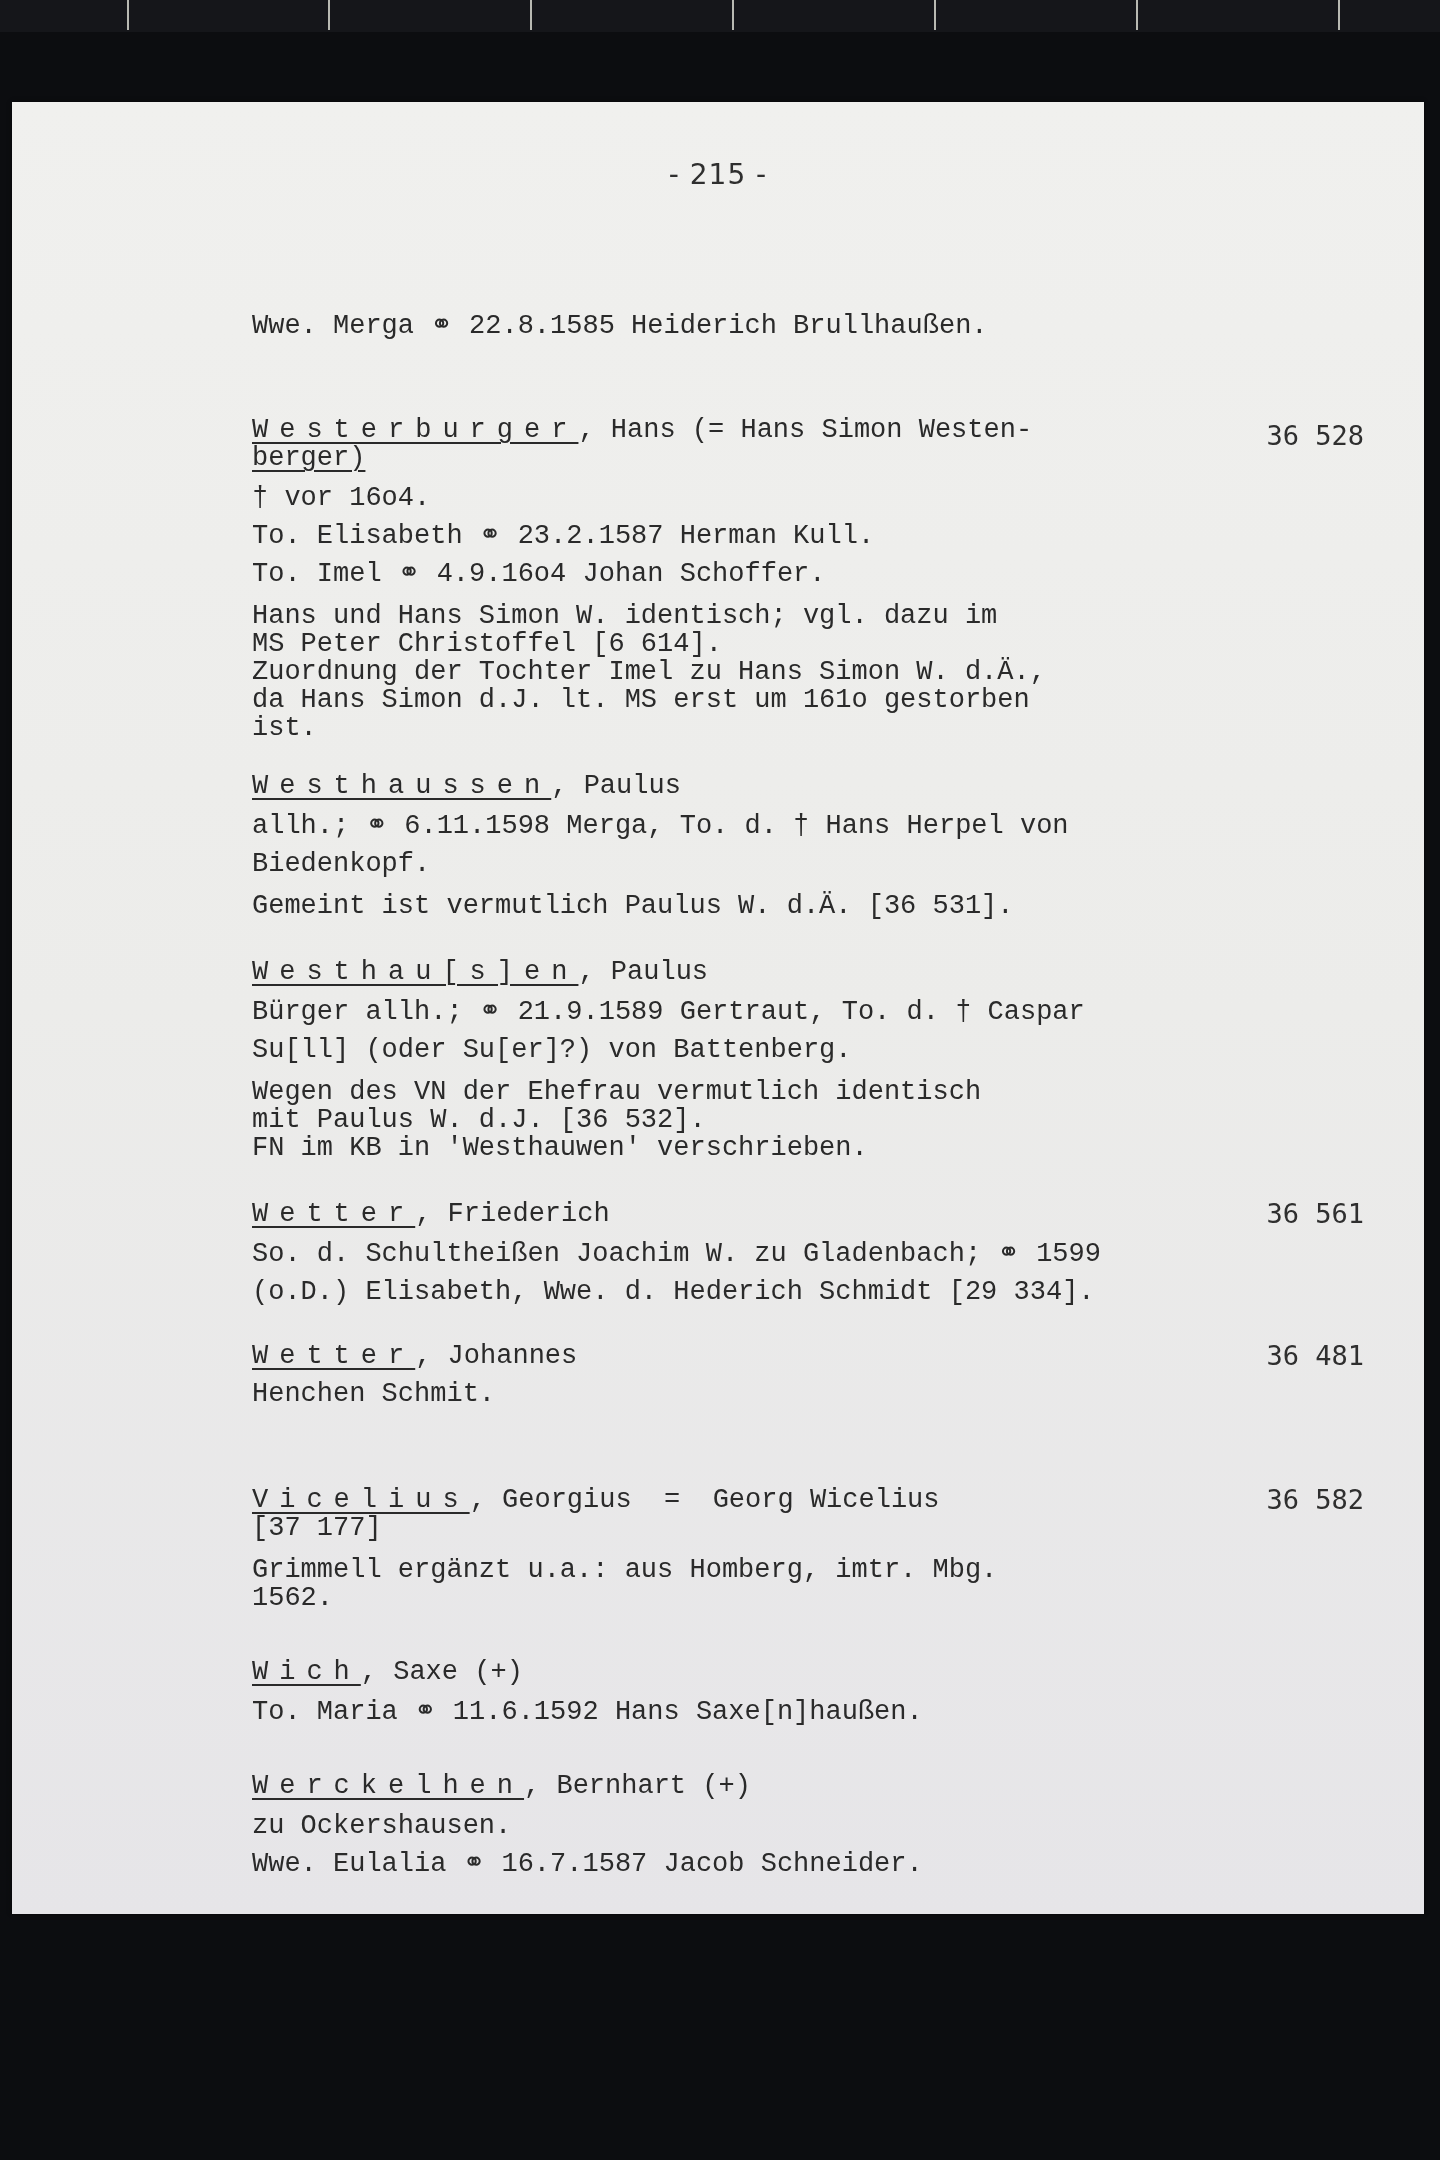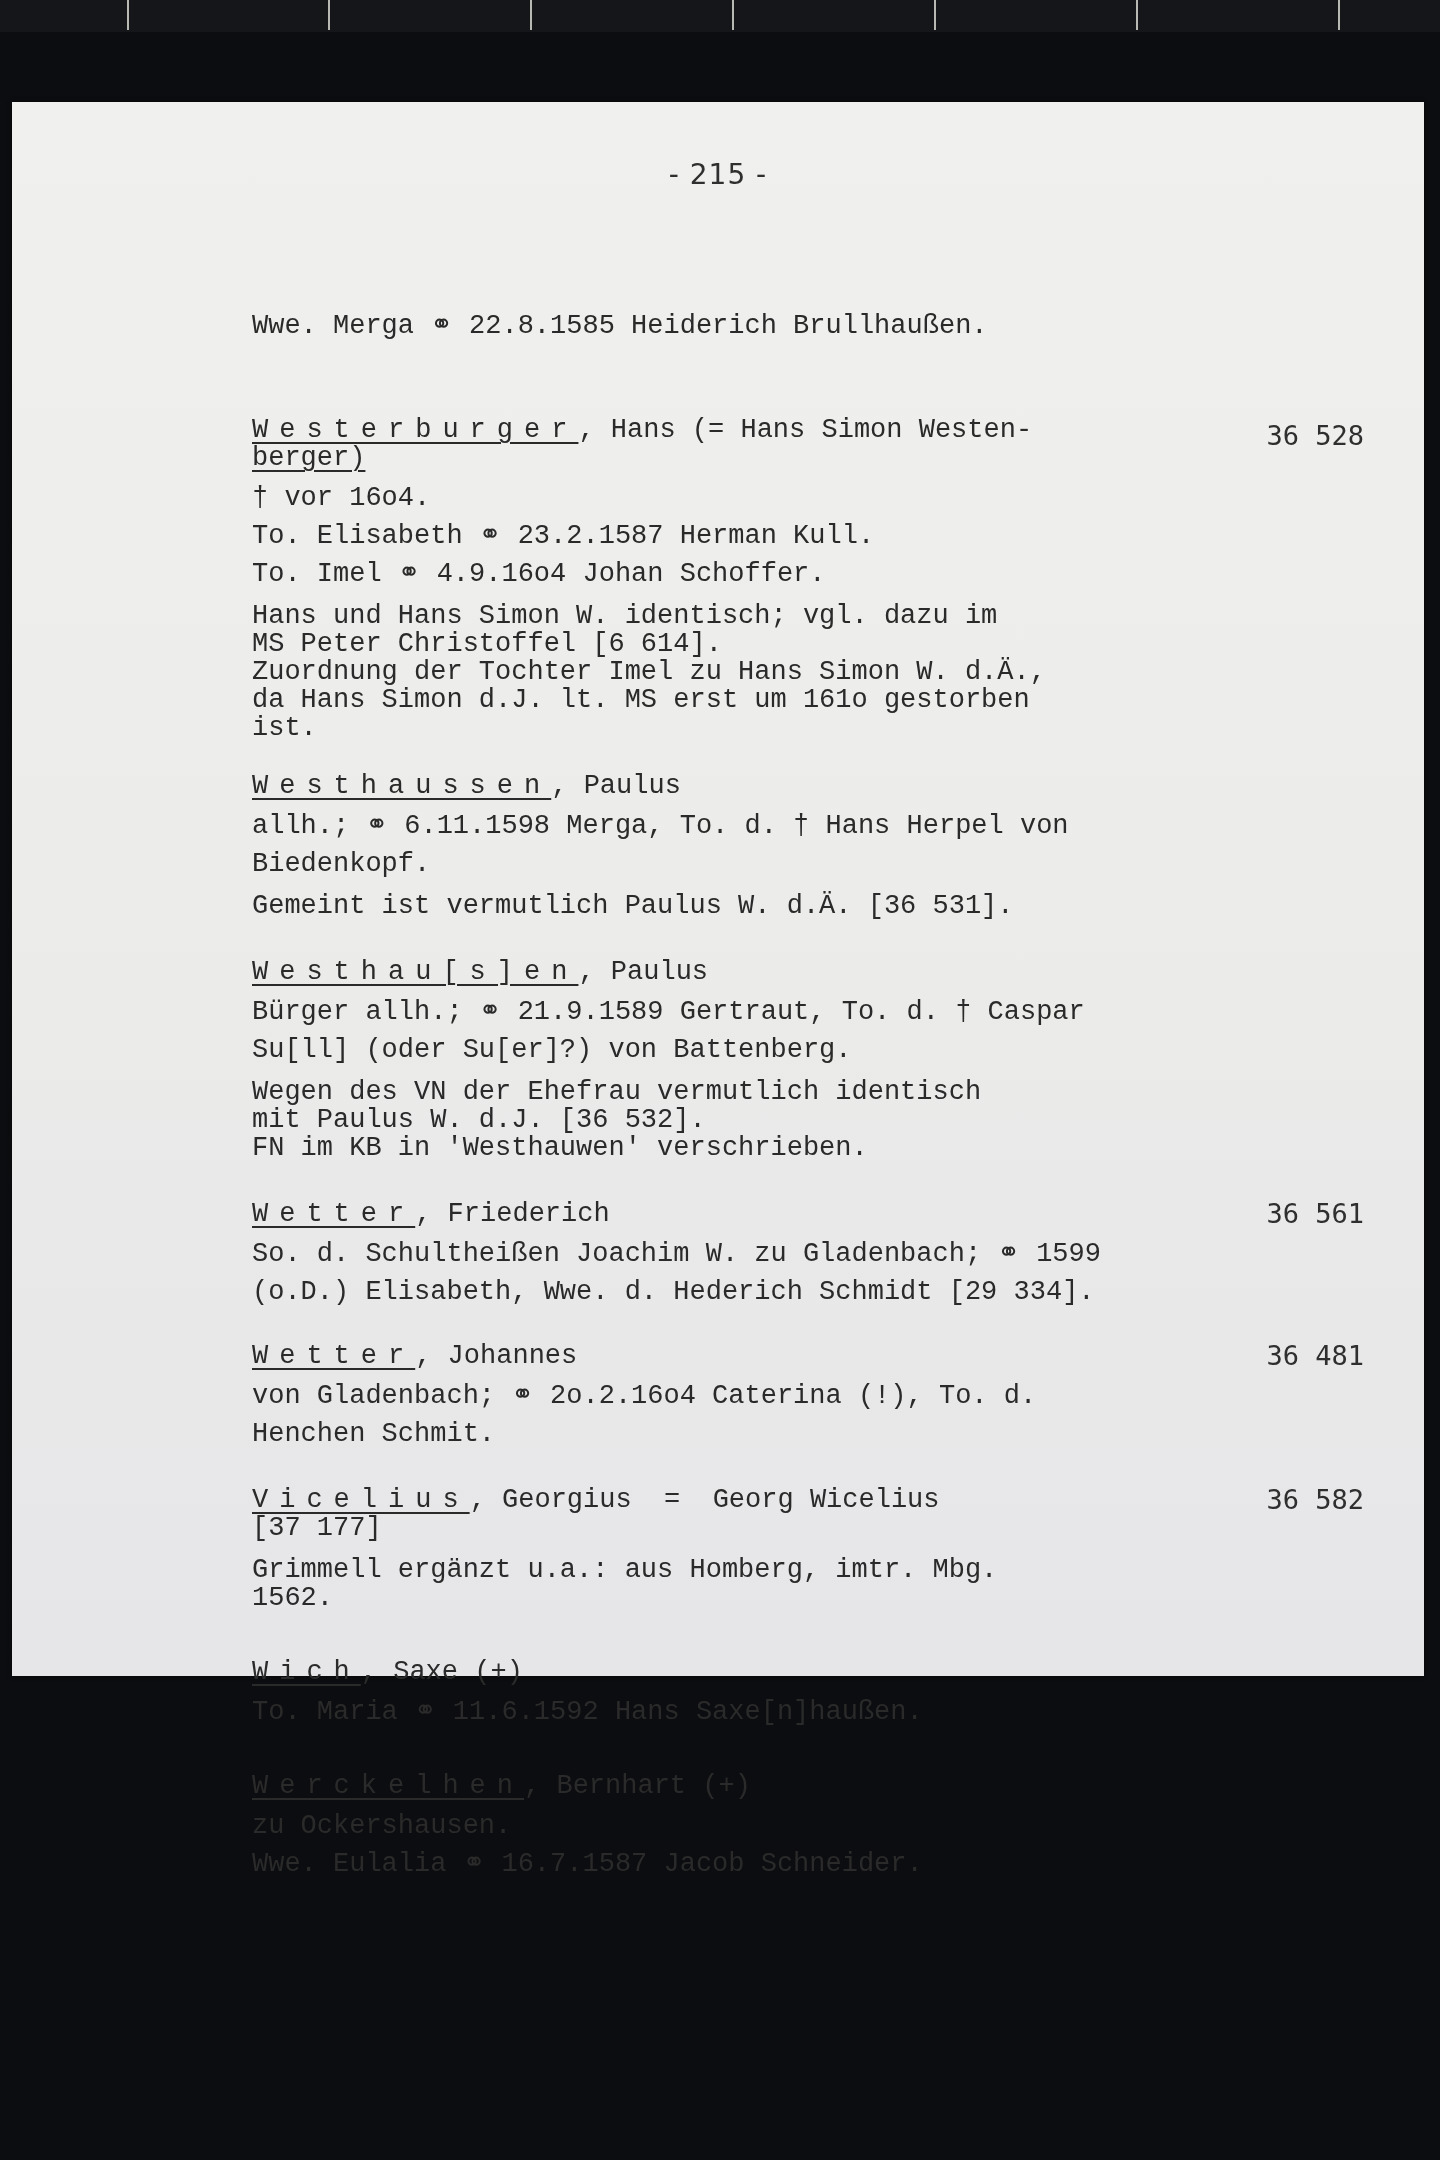--- a/index.html
+++ b/index.html
@@ -9,21 +9,21 @@
       font-family:"Liberation Mono", "DejaVu Sans Mono", monospace;
     }
     .top-strip {
       position:absolute; left:0; top:0; width:1440px; height:32px;
       background:#15161a;
     }
     .ruler-tick {
       position:absolute; top:0; width:2px; height:30px; background:#b8b9b2;
     }
     .page {
-      position:absolute; left:12px; top:102px; width:1412px; height:1574px;
+      position:absolute; left:12px; top:102px; width:1412px; height:1812px;
       background:linear-gradient(180deg,#f0f0ee 0%,#ececea 50%,#e6e5e8 100%);
       box-shadow:0 0 4px rgba(0,0,0,0.6);
     }
     .page-number {
       position:absolute; top:56px; left:0; width:100%; text-align:center;
       font-family:"DejaVu Sans", sans-serif; font-size:28px; color:#2f2f2f;
       letter-spacing:1px;
     }
     .entry { position:absolute; left:240px; right:60px; color:#2a2a2a; font-size:27px; line-height:28px; }
     .head-line { position:relative; white-space:pre; }
@@ -88,21 +88,20 @@
   </div>
 
   <div class="entry" style="top:1098px">
     <div class="head-line"><span class="spaced">Wetter</span><span>, Friederich</span><span class="ref">36 561</span></div>
     <div class="body-line">So. d. Schultheißen Joachim W. zu Gladenbach; ⚭ 1599</div>
     <div class="body-line tight">(o.D.) Elisabeth, Wwe. d. Hederich Schmidt [29 334].</div>
   </div>
 
   <div class="entry" style="top:1240px">
     <div class="head-line"><span class="spaced">Wetter</span><span>, Johannes</span><span class="ref">36 481</span></div>
-    <div class="body-line">von Gladenbach; ⚭ 2o.2.16o4 Caterina (!), To. d.</div>
     <div class="body-line tight">Henchen Schmit.</div>
   </div>
 
   <div class="entry" style="top:1384px">
     <div class="head-line"><span class="spaced">Vicelius</span><span>, Georgius  =  Georg Wicelius</span><span class="ref">36 582</span></div>
     <div class="head-line">[37 177]</div>
     <div class="note first">Grimmell ergänzt u.a.: aus Homberg, imtr. Mbg.</div>
     <div class="note">1562.</div>
   </div>
 

